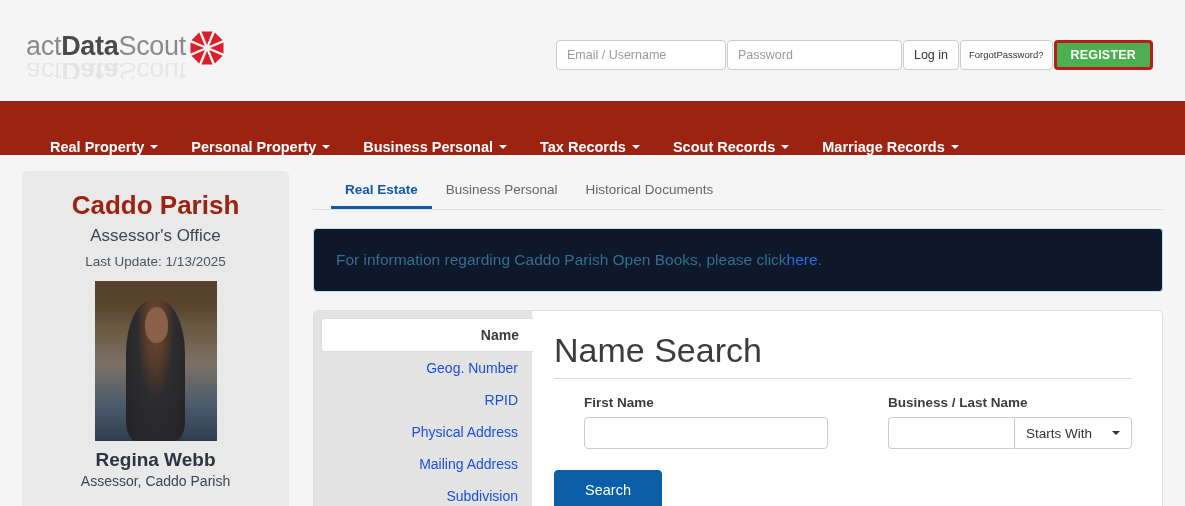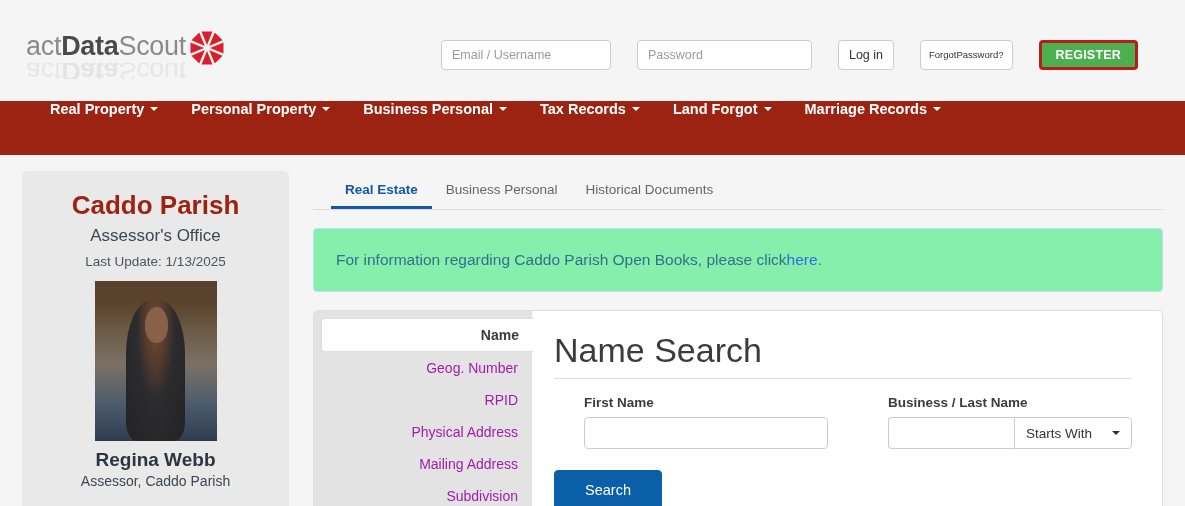--- a/index.html
+++ b/index.html
@@ -45,24 +45,24 @@
   }
   .logo-reflect .logo-bold { color: #777; }
   .pinwheel {
     position: absolute;
     left: 187px; top: 3px;
     width: 40px; height: 40px;
   }
 
   .login-area {
     position: absolute;
-    right: 15px; top: 15px;
+    right: 0px; top: 15px;
     display: flex;
     align-items: stretch;
-    gap: 26px;
+    gap: 1px;
     padding-right: 32px;
   }
   .txt-input {
     height: 30px;
     border: 1px solid #ccc;
     border-radius: 4px;
     background: #fff;
     font-size: 12.5px;
     padding: 4px 10px;
     color: #555;
@@ -106,21 +106,21 @@
     display: flex; align-items: center; justify-content: center;
     letter-spacing: 0.2px;
     font-family: "Liberation Sans", sans-serif;
   }
 
   
   .navbar {
     height: 54px;
     background: #9c2312;
     display: flex;
-    align-items: flex-start;
+    align-items: flex-end;
     padding-left: 50px;
     gap: 33px;
   }
   .nav-item {
     color: #fff;
     font-size: 14.5px;
     font-weight: 700;
     cursor: pointer;
     display: flex;
     align-items: center;
@@ -230,21 +230,21 @@
     white-space: nowrap;
   }
   .tab.active {
     color: #1358a6;
     font-weight: 700;
     border-bottom-color: #1358a6;
   }
 
   .alert-info {
     margin-top: 18px;
-    background: #86efac;
+    background: #0f172a;
     border: 1px solid #bcdff1;
     border-radius: 4px;
     padding: 17px 22px;
     font-size: 15.5px;
     color: #31708f;
     min-height: 64px;
     display: flex;
     align-items: center;
   }
   .alert-info .link {
@@ -266,21 +266,21 @@
     width: 218px;
     flex: none;
     background: #e3e3e3;
     padding: 7px 0 0 0;
     position: relative;
   }
   .search-nav-item {
     text-align: right;
     padding: 8px 14px;
     font-size: 14px;
-    color: #a21caf;
+    color: #1d4ed8;
     cursor: pointer;
     font-weight: 400;
   }
   .search-nav-item.active {
     background: #fff;
     color: #3c3c3c;
     font-weight: 700;
     border: 1px solid #ddd;
     border-right: none;
     border-radius: 4px 0 0 4px;
@@ -432,21 +432,21 @@
   </div>
   <div class="nav-item">
     <span>Business Personal</span>
     <span class="caret"></span>
   </div>
   <div class="nav-item">
     <span>Tax Records</span>
     <span class="caret"></span>
   </div>
   <div class="nav-item">
-    <span>Land Forgot</span>
+    <span>Scout Records</span>
     <span class="caret"></span>
   </div>
   <div class="nav-item">
     <span>Marriage Records</span>
     <span class="caret"></span>
   </div>
 </div>
 
 <div class="page">
 

